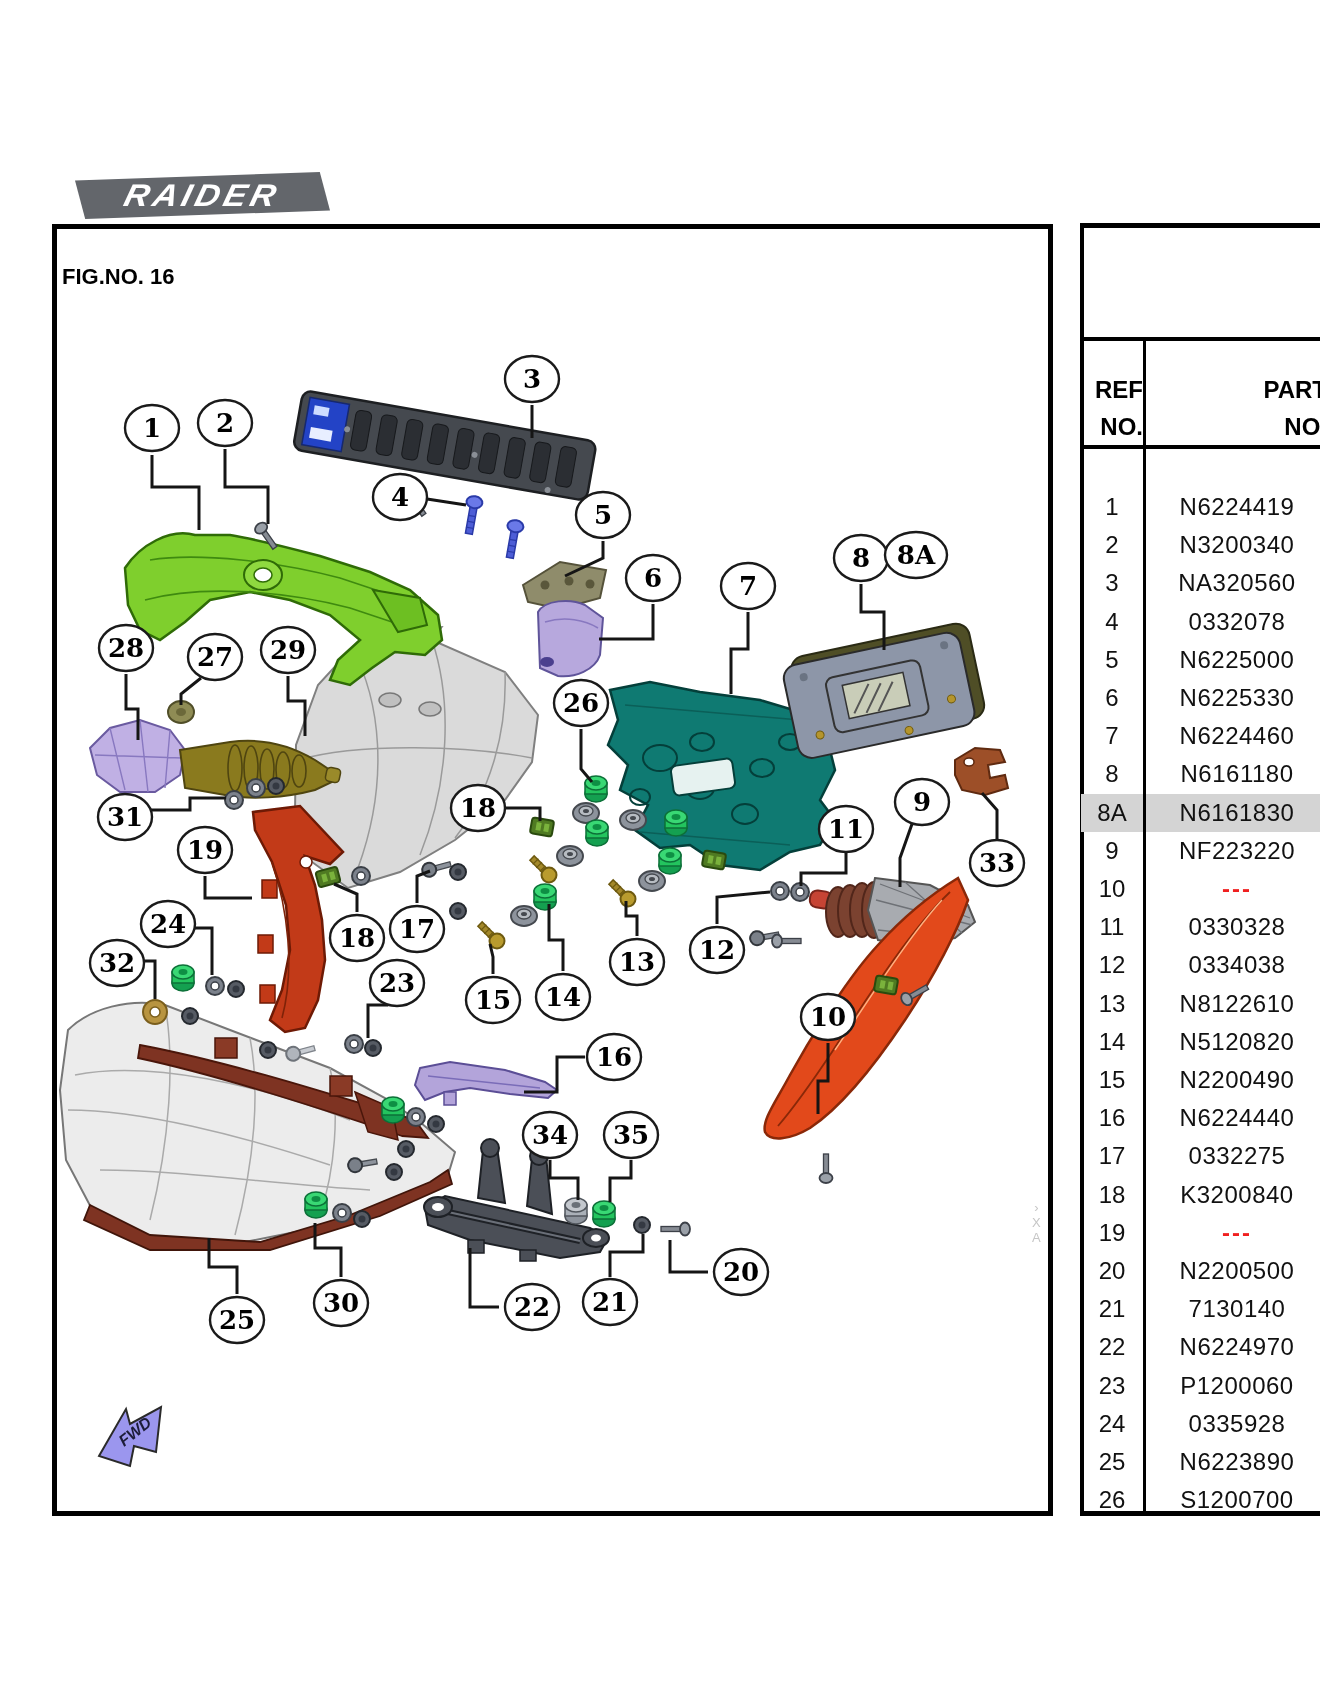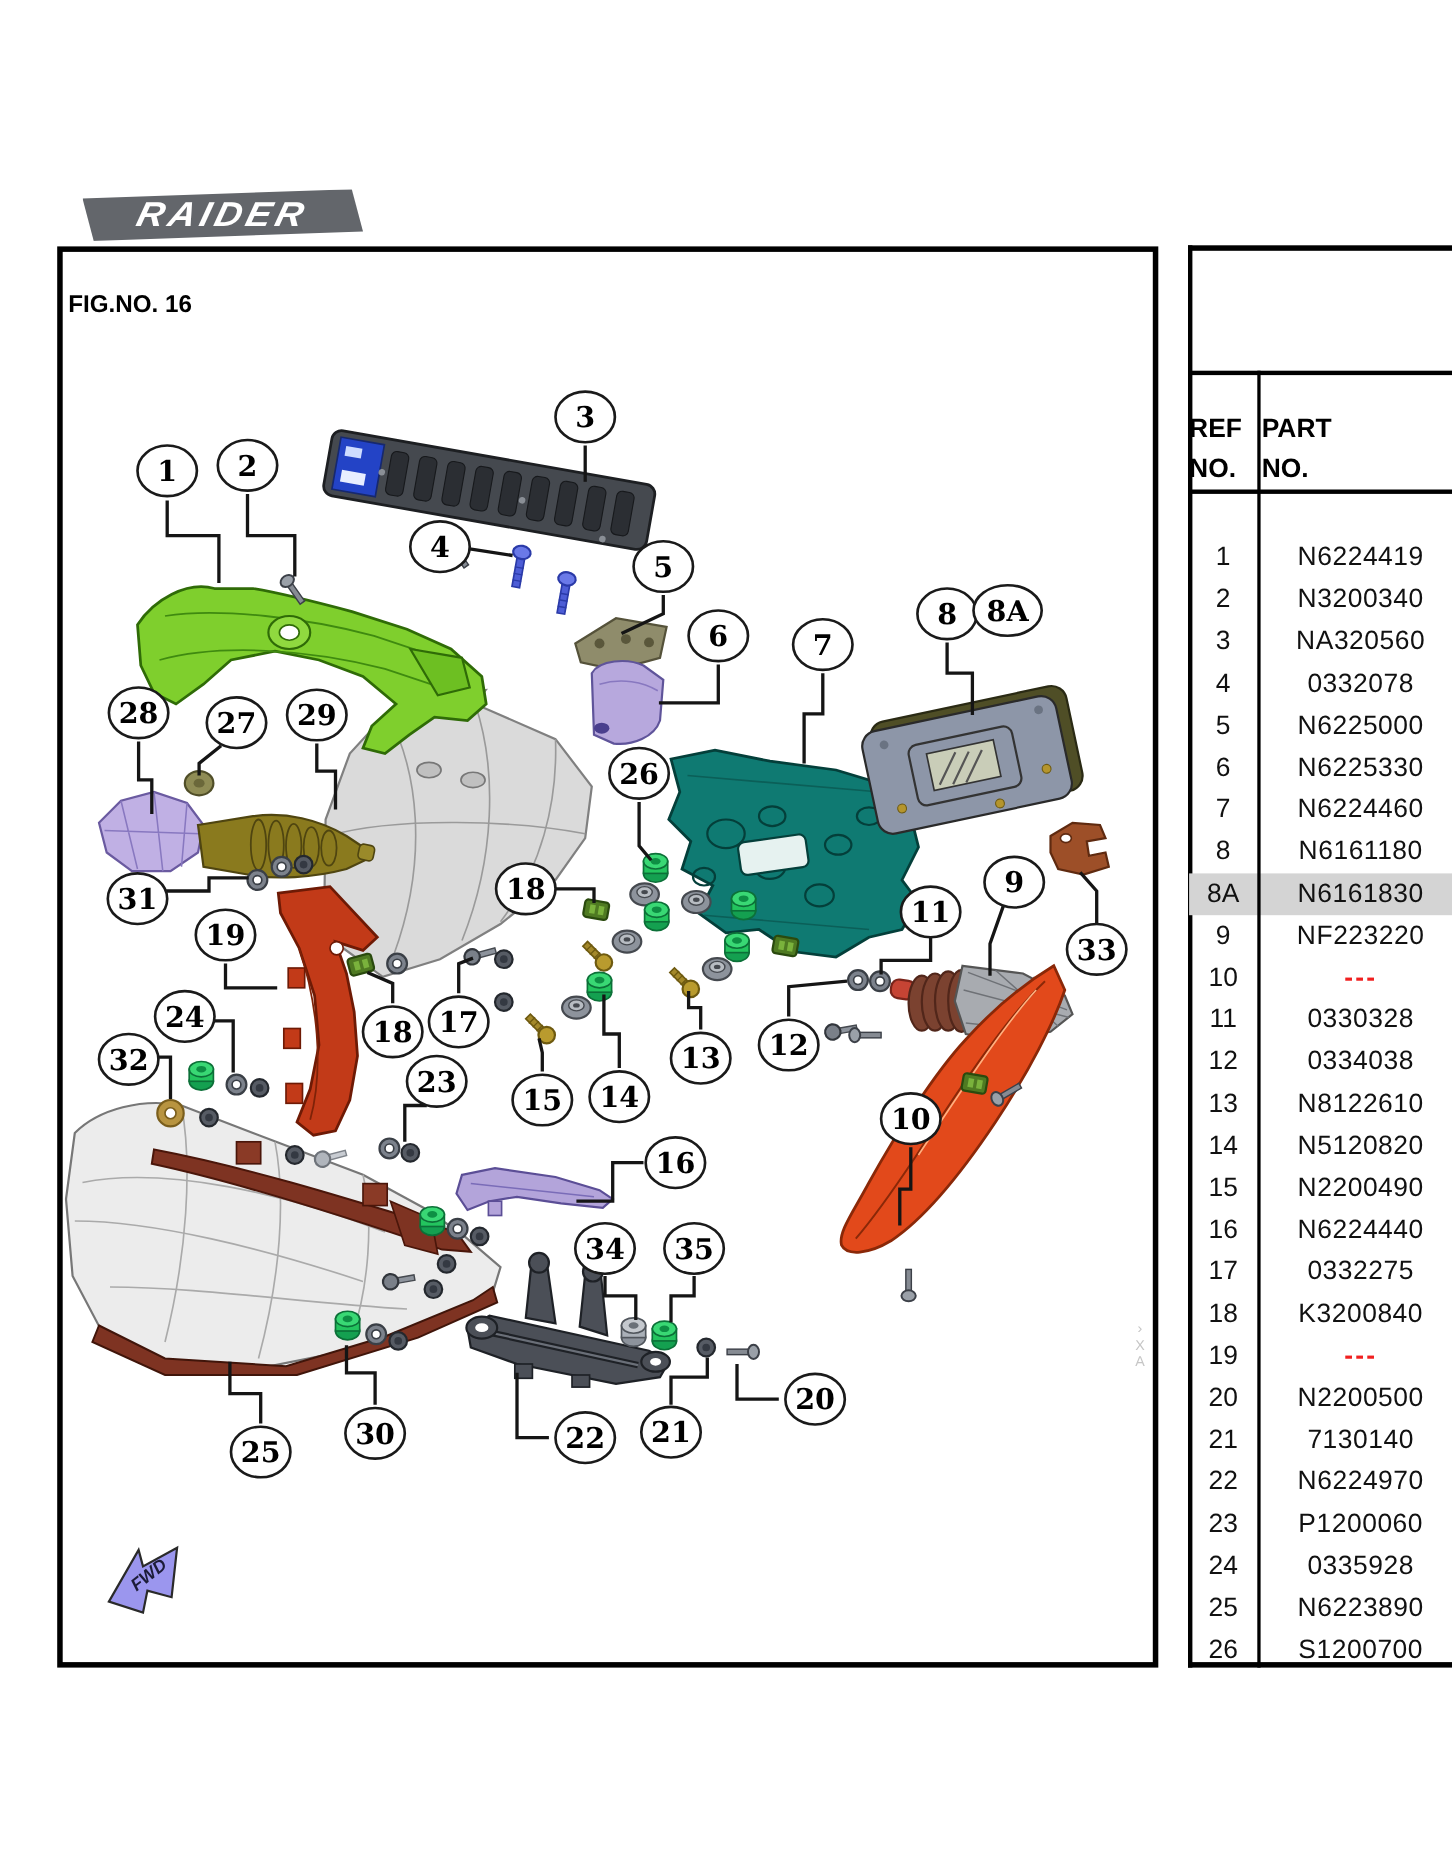--- a/index.html
+++ b/index.html
@@ -24,21 +24,21 @@
 
   
   .ptable{position:absolute;left:1080px;top:223px;width:250px;height:1293px;}
   .pt-border-top{position:absolute;left:0;top:0;width:250px;height:5px;background:#000;}
   .pt-border-left{position:absolute;left:0;top:0;width:4px;height:1293px;background:#000;}
   .pt-border-bottom{position:absolute;left:0;top:1288px;width:250px;height:5px;background:#000;}
   .pt-hline1{position:absolute;left:0;top:114px;width:250px;height:4px;background:#000;}
   .pt-hline2{position:absolute;left:0;top:222px;width:250px;height:4px;background:#000;}
   .pt-vline{position:absolute;left:63px;top:114px;width:3px;height:1179px;background:#000;z-index:3;}
   .pt-head{position:absolute;top:148px;font-size:24px;font-weight:bold;color:#000;
-    text-align:left;line-height:37px;z-index:2;}
+    text-align:right;line-height:37px;z-index:2;}
   .pt-head.ref{left:1px;width:62px;}
   .pt-head.part{left:67px;width:180px;}
   .pt-rows{position:absolute;left:0;top:0;width:250px;height:1293px;}
   .pt-row{position:absolute;left:1px;width:249px;font-size:24px;color:#111;z-index:2;}
   .pt-row .ref{position:absolute;left:0;width:62px;text-align:center;}
   .pt-row .part{position:absolute;left:66px;width:180px;text-align:center;letter-spacing:.5px;}
   .pt-row.hl{background:#d4d4d4;}
   .pt-row.missing .part{color:#f02020;font-weight:bold;letter-spacing:2px;}
 
   svg text.callout-num{font-family:"DejaVu Serif",serif;font-weight:bold;font-size:26px;fill:#000;}

